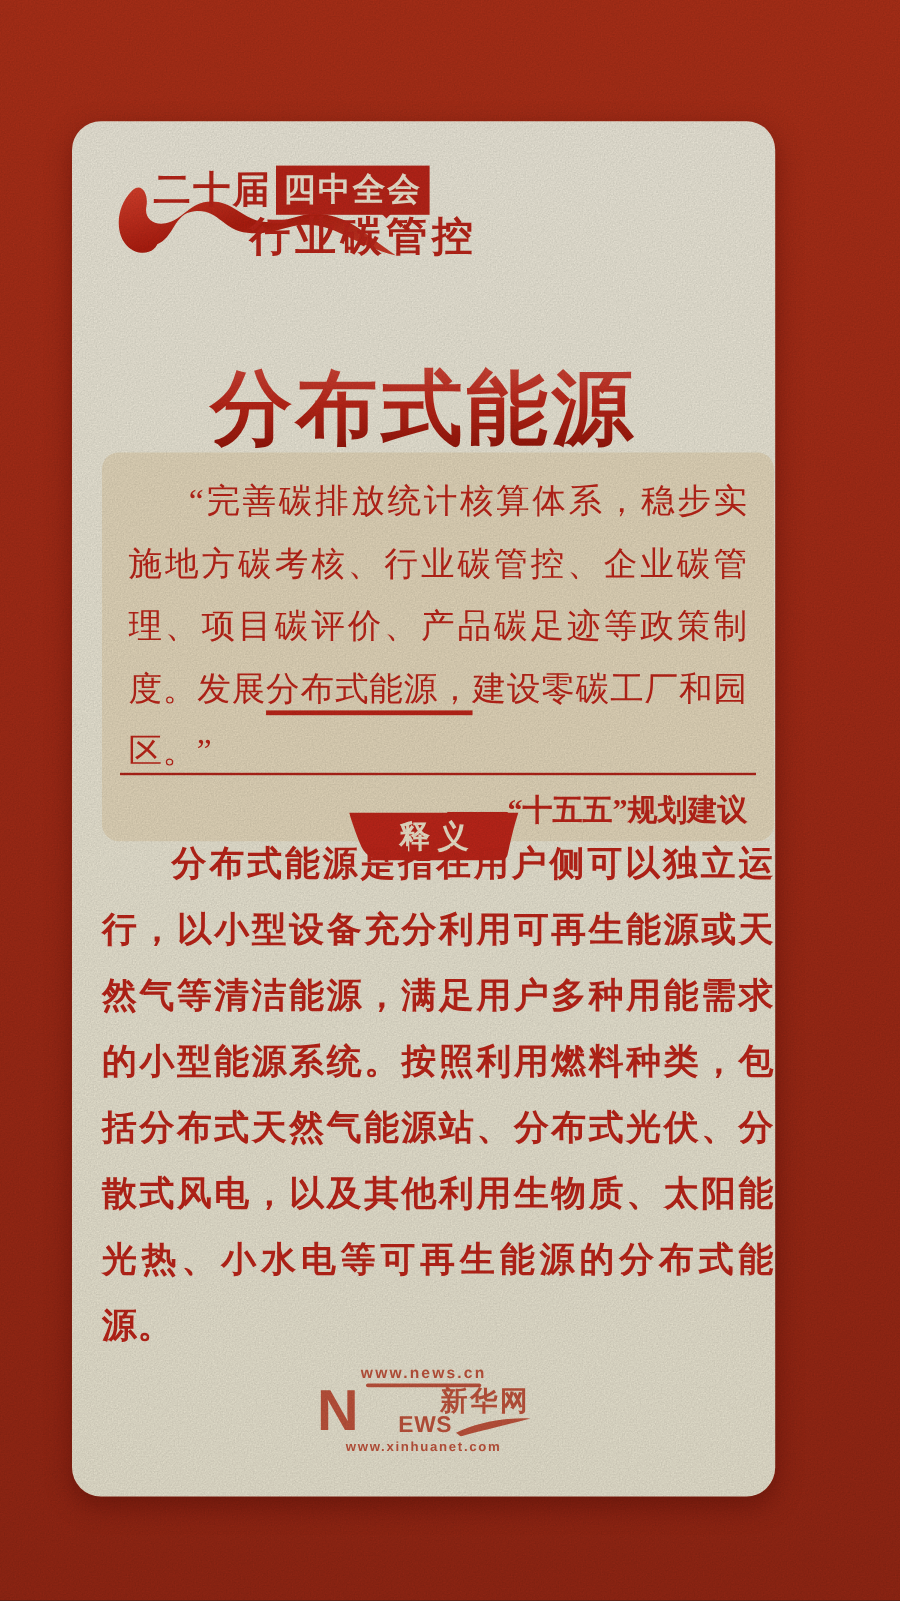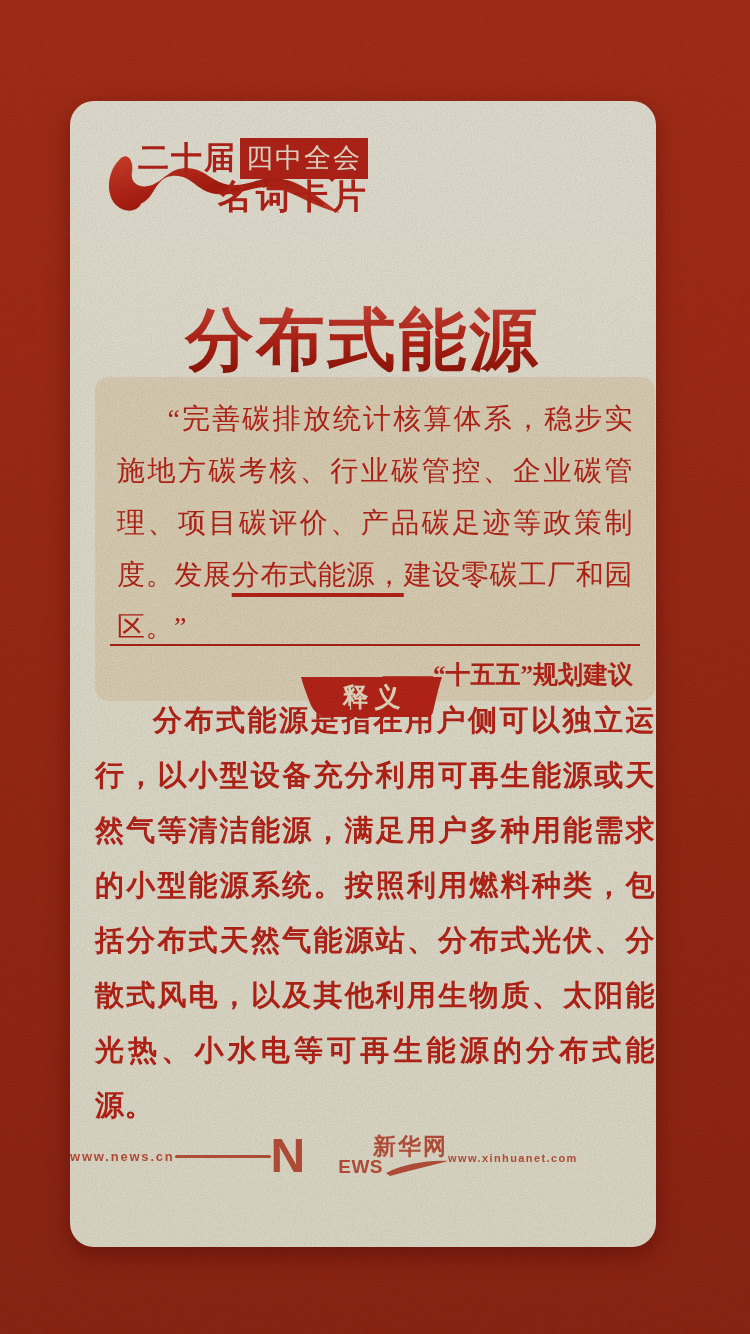--- a/index.html
+++ b/index.html
@@ -4,32 +4,32 @@
 <style>
   html,body { margin:0; padding:0; background:#1d1d1d; }
   .stage {
     position:relative; width:750px; height:1334px; overflow:hidden;
     background:linear-gradient(180deg,#b23119 0%, #aa2d18 40%, #992815 100%);
     font-family:"Liberation Serif","DejaVu Serif",serif;
   }
   .grain { position:absolute; inset:0; z-index:40; pointer-events:none; opacity:.16; }
 
   .card {
-    position:absolute; left:70px; top:101px; width:586px; height:1146px;
+    position:absolute; left:60px; top:101px; width:586px; height:1146px;
     background:linear-gradient(180deg,#f5f1e2 0%, #f2edda 60%, #f0ebd7 100%);
     border-radius:24px; box-shadow:0 8px 22px rgba(70,5,0,.4);
   }
 
   
   .ribbon { position:absolute; left:34px; top:46px; z-index:2; }
   .hdr-line1 { position:absolute; left:68px; top:36px; display:flex; align-items:center; z-index:3; }
   .hdr-prefix { font-size:31px; font-weight:bold; color:#c0261a; letter-spacing:2px; }
   .hdr-boxed {
     position:relative; margin-left:3px; background:#c0261a; color:#f7eed9;
-    font-size:27px; font-weight:normal; padding:2px 6px 3px; letter-spacing:2px;text-align:right;
+    font-size:27px; font-weight:bold; padding:2px 6px 3px; letter-spacing:2px;text-align:right;
   }
   .hdr-boxed::after {
     content:""; position:absolute; left:68%; bottom:-8px;
     border:5px solid transparent; border-top-color:#c0261a;
   }
   .hdr-line2 { position:absolute; left:148px; top:73px; z-index:3;
     font-size:34px; font-weight:bold; color:#c0261a; letter-spacing:4px; }
 
   
   .title {
@@ -67,21 +67,21 @@
     font-size:29px; font-weight:bold; color:#c3261a; line-height:55px;
     text-align:justify; text-indent:2em; letter-spacing:.5px;
   }
   .source {
     position:absolute; right:35px; top:925px; margin:0;
     font-size:20px; font-weight:bold; color:#c3261a; letter-spacing:1px;
   }
 
   
   .logo { position:absolute; left:0; top:1035px; width:100%;
-    display:flex; flex-direction:row; align-items:center; color:#c5563e; }
+    display:flex; flex-direction:column; align-items:center; color:#c5563e; }
   .logo-url-top { font-family:"Liberation Sans",sans-serif; font-size:13px; font-weight:bold; letter-spacing:1.8px; }
   .logo-rule { width:96px; height:3px; background:#c5563e; margin:2px 0 1px; border-radius:2px; }
   .logo-row { display:flex; align-items:flex-start; }
   .logo-n { font-family:"Liberation Sans",sans-serif; font-size:48px; line-height:40px; font-weight:bold; }
   .logo-right { display:flex; flex-direction:column; margin-left:1px;text-align:right; }
   .logo-cnname { font-size:23px; font-weight:bold; letter-spacing:2px; line-height:22px; }
   .logo-ews-row { display:flex; align-items:center;margin-left:32px; }
   .logo-ews { font-family:"Liberation Sans",sans-serif; font-size:19px; font-weight:bold; letter-spacing:.5px; line-height:18px; }
   .logo-swoosh { margin-left:3px; margin-top:2px; }
   .logo-url-bottom { font-family:"Liberation Sans",sans-serif; font-size:11px; font-weight:bold; letter-spacing:1.4px; margin-top:3px; }
@@ -100,21 +100,21 @@
           <stop offset=".5" stop-color="#b51e10"></stop>
           <stop offset="1" stop-color="#d5402c"></stop>
         </linearGradient>
       </defs>
       <path fill="url(#rg)" d="M16,12 C2,26 2,48 12,58 C22,68 38,64 38,52 C38,43 28,40 24,47 C20,54 28,60 36,57 C52,51 50,31 68,29 C88,27 92,45 112,47 C136,50 148,37 170,41 C192,45 204,58 236,66 C210,48 200,36 178,32 C158,28 146,39 128,38 C108,37 102,21 82,21 C64,21 58,37 44,39 C34,41 26,35 28,25 C30,15 24,4 16,12 Z"></path>
     </svg>
     <div class="hdr-line1">
       <span class="hdr-prefix">二十届</span>
       <span class="hdr-boxed">四中全会</span>
     </div>
-    <div class="hdr-line2">名词卡片</div>
+    <div class="hdr-line2">行业碳管控</div>
 
     <h1 class="title">分布式能源</h1>
 
     <div class="quote-box">
       <p class="quote-text"><span>“完善碳排放统计核算体系，稳步实施地方碳考核、行业碳管控、企业碳管理、项目碳评价、产品碳足迹等政策制度。发展</span><span class="quote-underline">分布式能源，</span><span>建设零碳工厂和园区。”</span></p>
       <p class="quote-attrib">——“十五五”规划建议</p>
     </div>
 
     <div class="divider-line"></div>
     <div class="badge">

